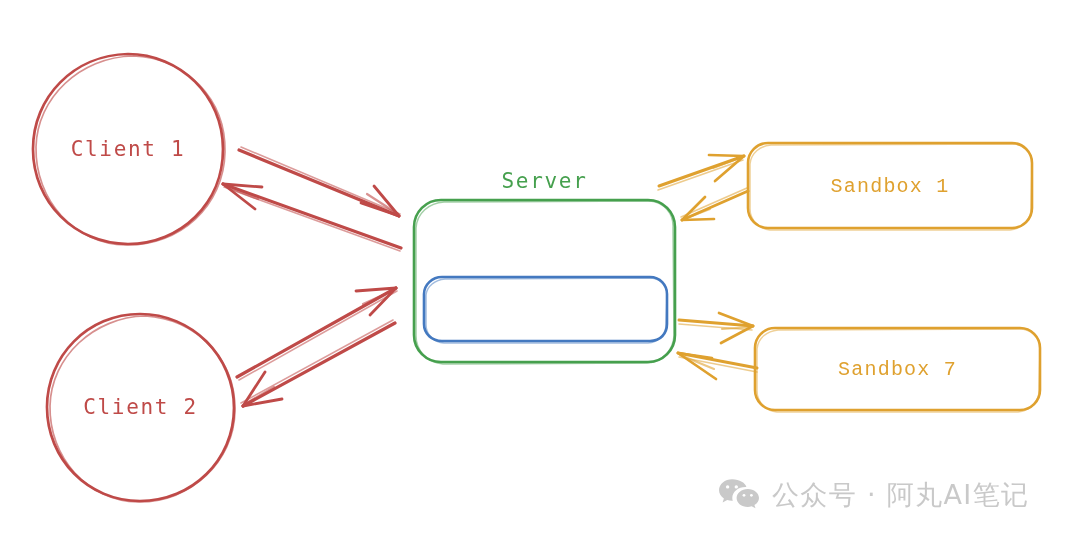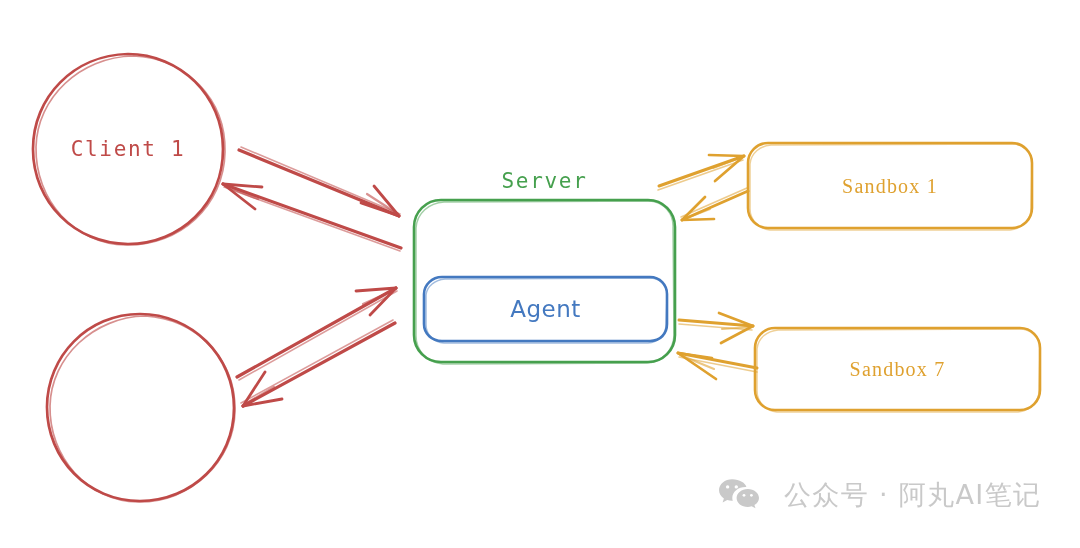--- a/index.html
+++ b/index.html
@@ -43,34 +43,34 @@
     font-size: 21px;
     font-weight: 400;
   }
   .label-agent {
     font-family: "DejaVu Sans", "Liberation Sans", sans-serif;
     font-size: 23px;
     font-weight: 500;
     letter-spacing: 0.02em;
   }
   .label-sandbox {
-    font-family: Liberation Serif, serif;
+    font-family: Liberation Mono, monospace;
     font-size: 20px;
     font-weight: 500;
     letter-spacing: 0.06em;
     text-align: center;
   }
   
   #watermark {
     position: absolute;
     left: 718px;
     top: 477px;
     display: flex;
     align-items: center;
-    gap: 24px;
+    gap: 12px;
     pointer-events: none;
   }
   #watermark-text {
     font-family: "DejaVu Sans", "Liberation Sans", sans-serif;
     font-size: 27px;
     color: #c9c9c9;
     letter-spacing: 0.05em;
     white-space: nowrap;
   }
   #wechat-icon {
@@ -212,24 +212,24 @@
       <path class="stroke-orange" stroke-width="3" d="M757 368 L 678 353"></path>
       <path class="stroke-orange" stroke-width="1.6" opacity="0.55" d="M757 372 L 679 357"></path>
       <path class="stroke-orange" stroke-width="2.7" d="M678 353 L 712 358"></path>
       <path class="stroke-orange" stroke-width="2.7" d="M678 353 L 716 379"></path>
       <path class="stroke-orange" stroke-width="2.1" opacity="0.6" d="M680 355 L 714 369"></path>
     </g>
   </svg>
 
   <div class="node-label label-client" style="left:33px; top:129px; width:190px; height:40px; color:#bf4a48;">Client 1</div>
 
+  <div class="node-label label-client" style="left:47px; top:387px; width:187px; height:40px; color:#bf4a48;">Client 2</div>
 
   <div class="node-label label-server" style="left:414px; top:167px; width:261px; height:28px; color:#46a04e;">Server</div>
 
-  <div class="node-label label-agent" style="left:424px; top:292px; width:243px; height:34px; color:#4479c0;">Agent</div>
 
   <div class="node-label label-sandbox" style="left:748px; top:172px; width:284px; height:28px; color:#dfa12f;">Sandbox 1</div>
 
   <div class="node-label label-sandbox" style="left:755px; top:355px; width:285px; height:28px; color:#dfa12f;">Sandbox 7</div>
 
   <div id="watermark">
     <svg id="wechat-icon" viewBox="0 0 42 34" xmlns="http://www.w3.org/2000/svg">
       <g fill="#c9c9c9">
         <path d="M14.2 1.2C6.9 1.2 1 6.1 1 12.1c0 3.4 1.9 6.4 4.9 8.4l-1.3 3.9 4.6-2.3c1.5.4 3.1.7 4.7.7h.9
                  c-.3-.9-.5-1.9-.5-2.9 0-6 5.9-10.9 13.2-10.9h.9C27.6 5.1 21.6 1.2 14.2 1.2z"></path>

